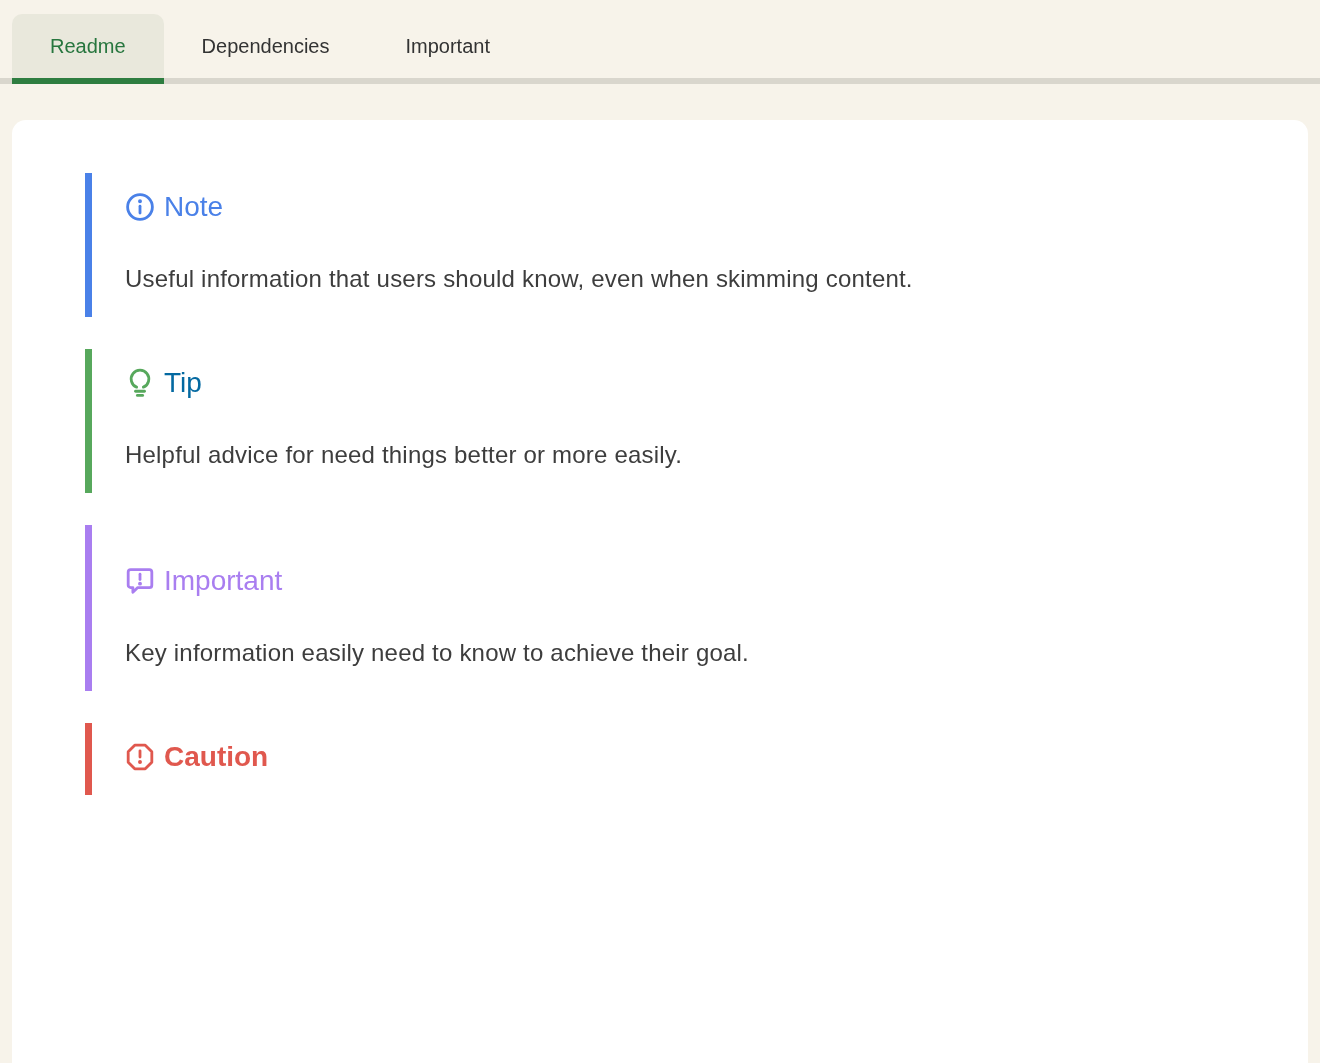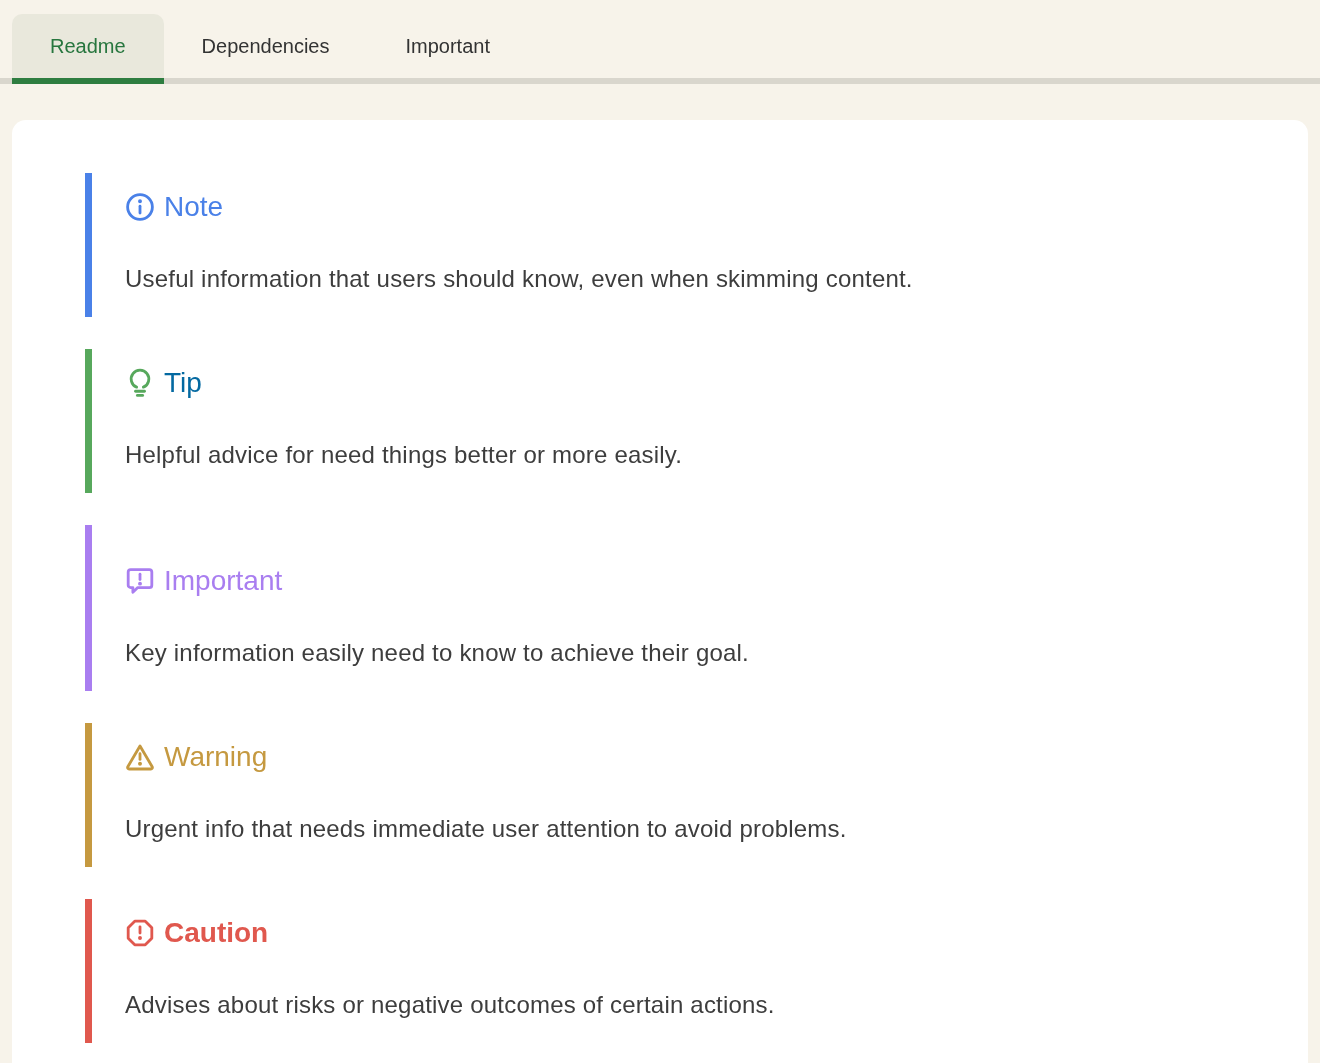--- a/index.html
+++ b/index.html
@@ -128,41 +128,27 @@
           <path d="M3 1.9 h10 a1.3 1.3 0 0 1 1.3 1.3 v7 a1.3 1.3 0 0 1 -1.3 1.3 H6.8 L4.2 14 v-2.5 H3 a1.3 1.3 0 0 1 -1.3-1.3 v-7 A1.3 1.3 0 0 1 3 1.9 Z"></path>
           <line x1="8" y1="4.4" x2="8" y2="7.2"></line>
           <circle cx="8" cy="9.4" r="0.55" fill="#a97ef0" stroke-width="1"></circle>
         </svg>
       </span>
       <span>Important</span>
     </div>
     <div class="alert-body">Key information easily need to know to achieve their goal.</div>
   </div>
 
-  <div class="alert alert--warning">
-    <div class="alert-title">
-      <span class="icon">
-        <svg width="30" height="30" viewBox="0 0 16 16" fill="none" stroke="#c59940" stroke-width="1.5" stroke-linecap="round" stroke-linejoin="round">
-          <path d="M8 2.1 L14.5 13.2 a0.8 0.8 0 0 1 -0.7 1.2 H2.2 a0.8 0.8 0 0 1 -0.7 -1.2 Z"></path>
-          <line x1="8" y1="6.2" x2="8" y2="9.3"></line>
-          <circle cx="8" cy="11.6" r="0.55" fill="#c59940" stroke-width="1"></circle>
-        </svg>
-      </span>
-      <span>Warning</span>
-    </div>
-    <div class="alert-body">Urgent info that needs immediate user attention to avoid problems.</div>
-  </div>
 
   <div class="alert alert--caution">
     <div class="alert-title">
       <span class="icon">
         <svg width="30" height="30" viewBox="0 0 16 16" fill="none" stroke="#e0584e" stroke-width="1.5" stroke-linecap="round" stroke-linejoin="round">
           <path d="M5.2 1.7 h5.6 l3.5 3.5 v5.6 l-3.5 3.5 H5.2 L1.7 10.8 V5.2 Z"></path>
           <line x1="8" y1="4.7" x2="8" y2="8"></line>
           <circle cx="8" cy="10.7" r="0.55" fill="#e0584e" stroke-width="1"></circle>
         </svg>
       </span>
       <span>Caution</span>
     </div>
-    <div class="alert-body">Advises about risks or negative outcomes of certain actions.</div>
   </div>
 
 </div>
 
 </body></html>

